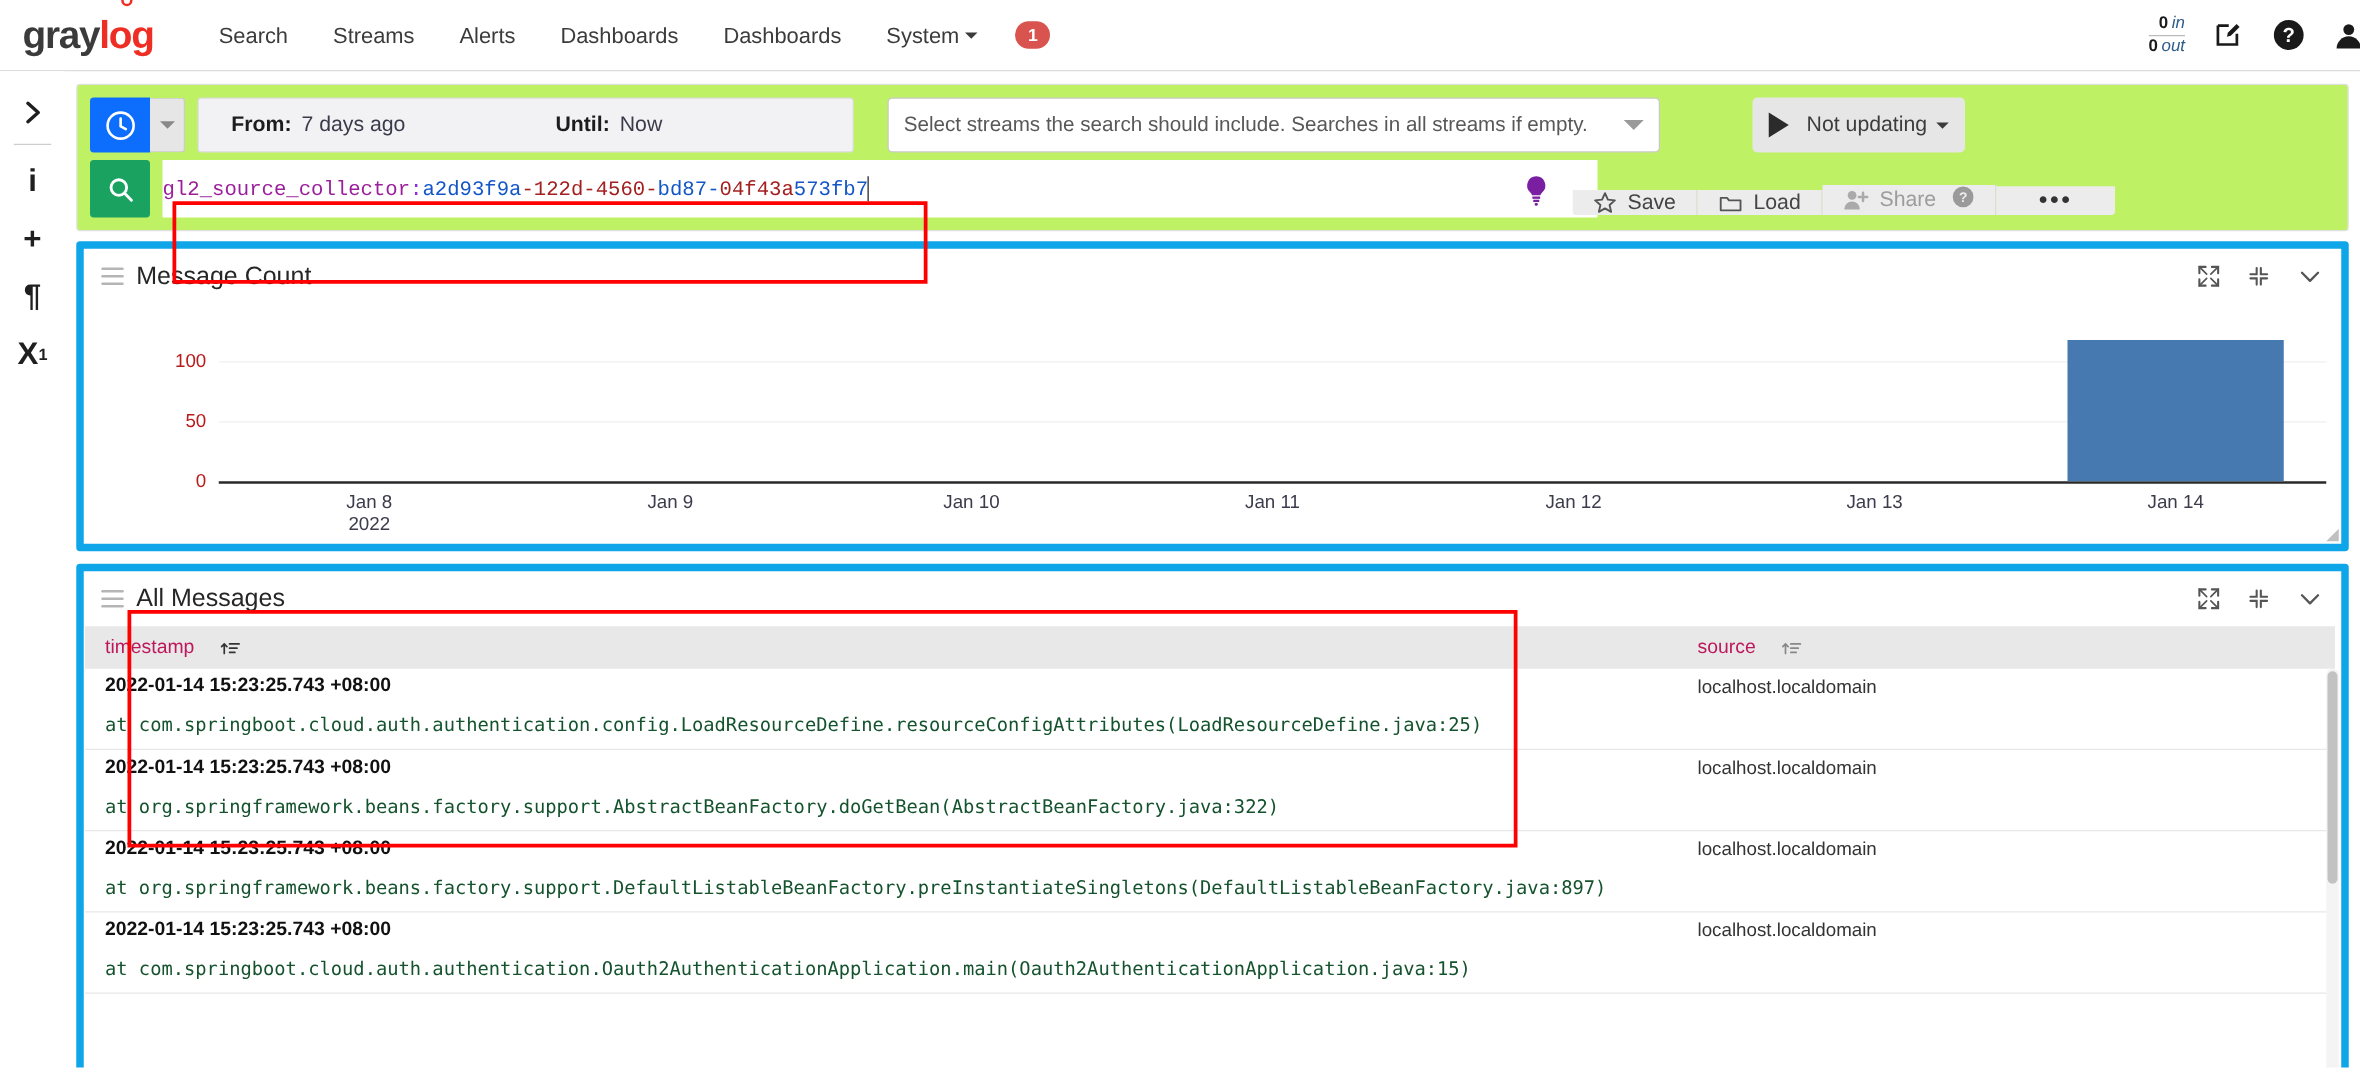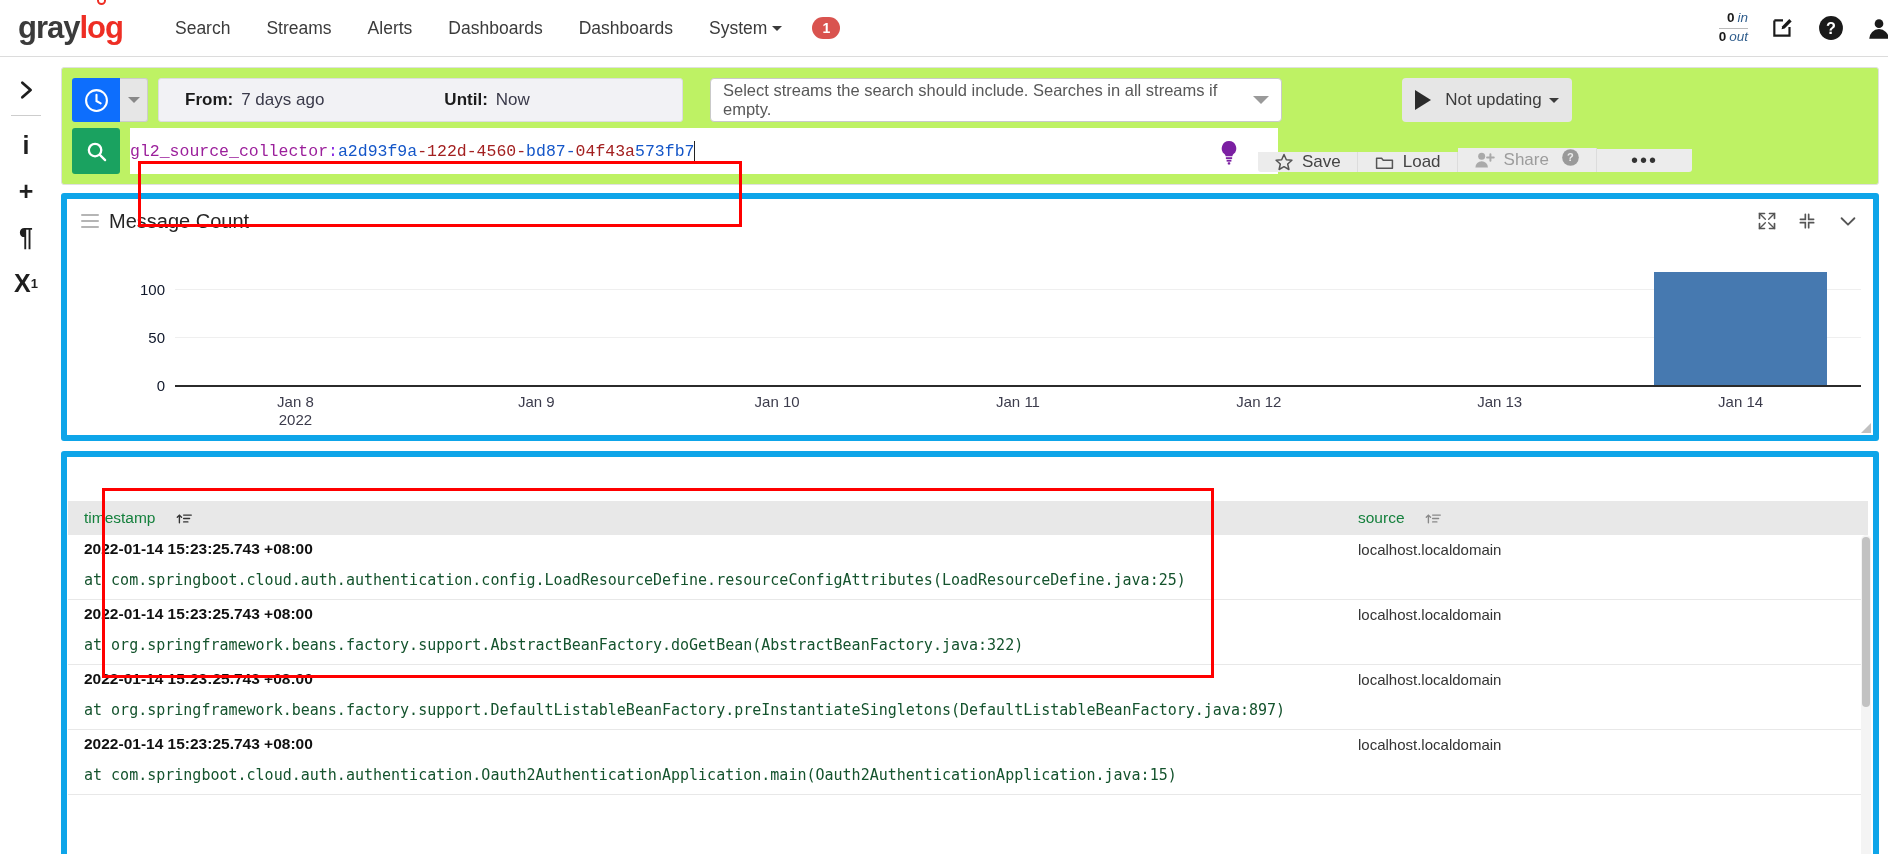--- a/index.html
+++ b/index.html
@@ -102,21 +102,21 @@
     margin-left: 10px; width: 525px; height: 44px;
     background: #f2f2f5; border: 1px solid #dcdce0; border-radius: 3px;
     display: flex; align-items: center; font-size: 17px; cursor: pointer;
   }
   .tr-label { font-weight: bold; color: #1c1c1c; }
   .tr-value { color: #3a3a4a; margin-left: 8px; font-family: "Liberation Sans", sans-serif; }
   .tr-from { margin-left: 26px; display: flex; }
   .tr-until { margin-left: 120px; display: flex; }
 
   .stream-select {
-    position: absolute; left: 648px; top: 10px; width: 572px; height: 44px;
+    position: absolute; left: 648px; top: 10px; width: 618px; height: 44px;
     background: #fff; border: 1px solid #c9c9c9; border-radius: 4px;
     display: flex; align-items: center; padding: 0 12px; cursor: pointer;
   }
   .stream-placeholder { font-size: 16.5px; color: #585858; }
   .stream-caret {
     margin-left: auto; width: 0; height: 0;
     border-left: 8px solid transparent; border-right: 8px solid transparent;
     border-top: 8px solid #9a9a9a;
   }
   .update-btn {
@@ -190,21 +190,21 @@
   }
   .grip span { display: block; height: 2px; background: #b5b5b5; border-radius: 1px; }
   .panel-title { font-size: 20px; color: #262626; }
   .panel-actions { margin-left: auto; display: flex; align-items: center; gap: 20px; color: #555; }
   .pa-btn { cursor: pointer; display: flex; align-items: center; }
 
   
   #panel-chart { left: 9px; top: 136px; width: 1818px; height: 248px; }
   .chart-area { position: absolute; left: 0; top: 44px; width: 1816px; height: 200px; }
   .y-label {
-    position: absolute; right: 0; font-size: 15px; color: #0f172a;
+    position: absolute; right: 0; font-size: 15px; color: #b91c1c;
     text-align: right; transform: translateY(-50%);
   }
   .gridline { position: absolute; height: 1px; background: #efefef; }
   .axis-line { position: absolute; height: 2px; background: #2b2b2b; }
   .x-tick {
     position: absolute; font-size: 15px; color: #3c3c4c; text-align: center;
     transform: translateX(-50%); line-height: 1.2;
   }
   .bar { position: absolute; background: #4679b0; }
   .resize-corner {
@@ -216,21 +216,21 @@
     width: 0; height: 0; border-left: 10px solid transparent;
     border-bottom: 10px solid #c0c0c0;
   }
 
   
   #panel-msgs { left: 9px; top: 394px; width: 1818px; height: 460px; overflow: hidden; }
   .table-head {
     position: absolute; left: 1px; top: 44px; width: 1800px; height: 34px;
     background: #e8e8e8; display: flex; align-items: center;
   }
-  .th { font-size: 15.5px; color: #15803d; display: flex; align-items: center; gap: 20px; cursor: pointer; }
+  .th { font-size: 15.5px; color: #be185d; display: flex; align-items: center; gap: 20px; cursor: pointer; }
   .th-timestamp { position: absolute; left: 16px; }
   .th-source { position: absolute; left: 1290px; }
   .sort-icon { display: inline-flex; }
 
   .msg-list { position: absolute; left: 1px; top: 78px; width: 1800px; height: 380px; }
   .msg-row { position: relative; border-bottom: 1px solid #e8e8e8; cursor: pointer; }
   .msg-top { position: relative; height: 30px; }
   .msg-ts {
     position: absolute; left: 16px; top: 5px;
     font-size: 15.5px; font-weight: bold; color: #111;
@@ -489,20 +489,46 @@
           <div class="x-tick" style="left: 1673.57px; top: 150px;">
             <div>Jan 14</div>
           </div>
           <div class="bar" style="left: 1586.86px; width: 173.417px; top: 28.72px; height: 113.28px; background: rgb(70, 121, 176);"></div>
         </div>
     </div>
     <div class="resize-corner"></div>
   </div>
 
   <div class="panel" id="panel-msgs">
+    <div class="panel-head">
+      <div class="grip">
+          <span></span>
+          <span></span>
+          <span></span>
+        </div>
+      <div class="panel-title">All Messages</div>
+      <div class="panel-actions">
+        <span class="pa-btn">
+          <svg width="20" height="20" viewBox="0 0 24 24" fill="none" stroke="#555" stroke-width="2" stroke-linecap="round">
+            <path d="M3 9V3h6M21 9V3h-6M3 15v6h6M21 15v6h-6"></path>
+            <path d="M3 3l7 7M21 3l-7 7M3 21l7-7M21 21l-7-7" stroke-width="1.6"></path>
+          </svg>
+        </span>
+        <span class="pa-btn">
+          <svg width="20" height="20" viewBox="0 0 24 24" fill="none" stroke="#555" stroke-width="2" stroke-linecap="round">
+            <path d="M10 4v6H4M14 4v6h6M10 20v-6H4M14 20v-6h6"></path>
+          </svg>
+        </span>
+        <span class="pa-btn">
+          <svg width="22" height="22" viewBox="0 0 24 24" fill="none" stroke="#555" stroke-width="2" stroke-linecap="round" stroke-linejoin="round">
+            <polyline points="5,9 12,16 19,9"></polyline>
+          </svg>
+        </span>
+      </div>
+    </div>
 
     <div class="table-head">
       <div class="th th-timestamp">
         <span>timestamp</span>
         <span class="sort-icon">
           <svg width="17" height="17" viewBox="0 0 20 20" fill="none" stroke="#333" stroke-width="1.6" stroke-linecap="round">
             <path d="M4 6V15M1.5 8.5 4 6l2.5 2.5"></path>
             <path d="M9 6h9M9 10h7M9 14h5"></path>
           </svg>
         </span>

